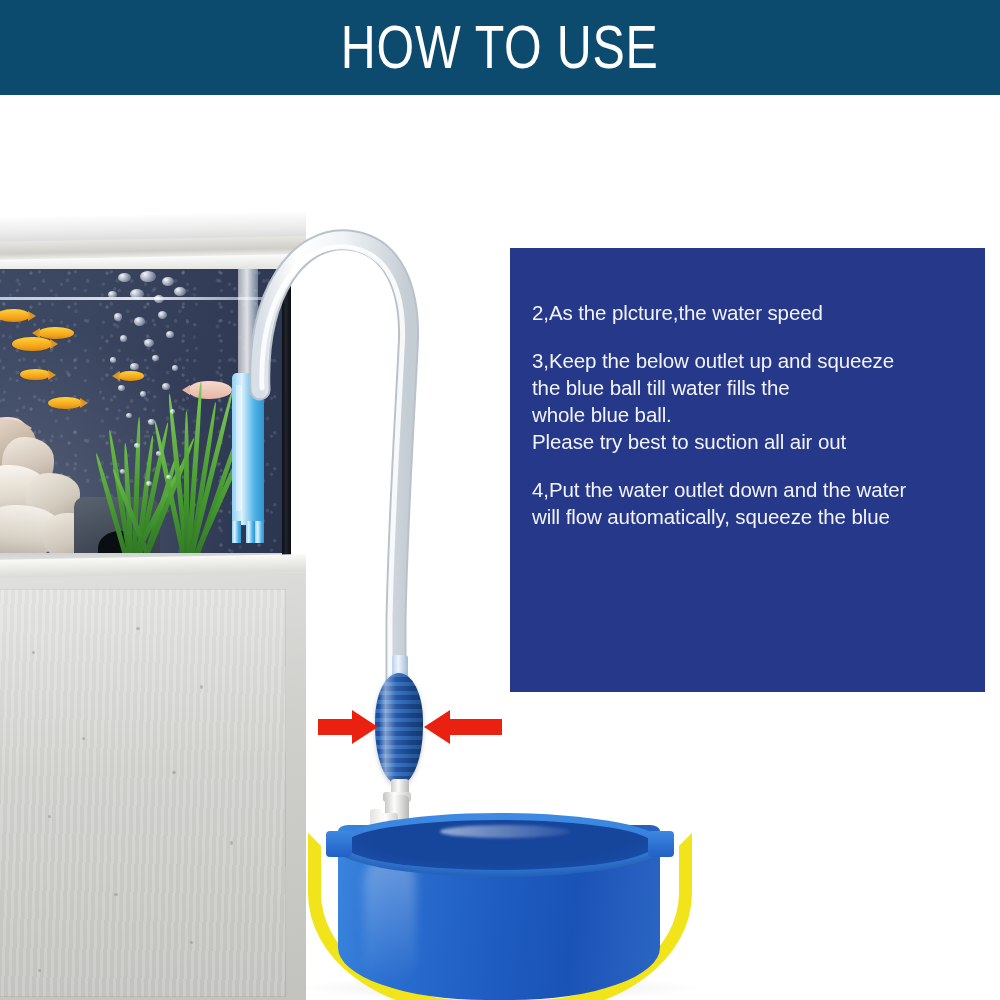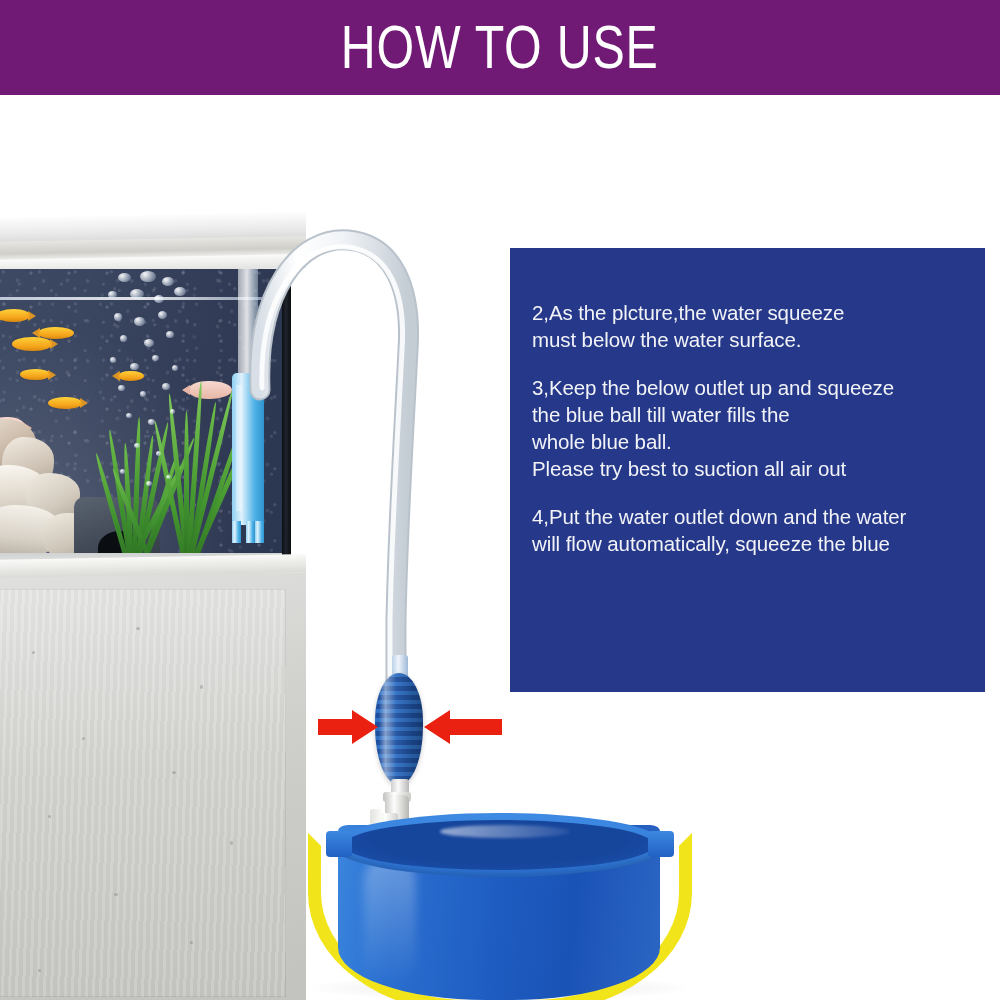--- a/index.html
+++ b/index.html
@@ -8,21 +8,21 @@
     background:#ffffff;
     font-family:"Liberation Sans", sans-serif;
     overflow:hidden;
     position:relative;
   }
   .page{position:relative;width:1000px;height:1000px;overflow:hidden;background:#fff;}
 
   
   .header{
     position:absolute;left:0;top:0;width:1000px;height:95px;
-    background:#701a75;
+    background:#0c4a6e;
     display:flex;align-items:center;justify-content:center;
   }
   .header-title{
     color:#ffffff;
     font-family:"Liberation Sans", sans-serif;
     font-size:62px;
     font-weight:400;
     letter-spacing:1px;
     transform:scaleX(0.78);
     transform-origin:center center;
@@ -457,22 +457,21 @@
       <div class="bucket-lug l"></div>
       <div class="bucket-lug r"></div>
     </div>
 
   </div>
 
   <div class="instructions">
 
     <div class="instr-gap"></div>
 
-    <div class="instr-line">2,As the plcture,the water squeeze</div>
-    <div class="instr-line">must below the water surface.</div>
+    <div class="instr-line">2,As the plcture,the water speed</div>
     <div class="instr-gap"></div>
 
     <div class="instr-line">3,Keep the below outlet up and squeeze</div>
     <div class="instr-line"> the blue ball till water fills the</div>
     <div class="instr-line"> whole blue ball.</div>
     <div class="instr-line">Please try best to suction all air out</div>
     <div class="instr-gap"></div>
 
     <div class="instr-line">4,Put the water outlet down and the water</div>
     <div class="instr-line"> will flow automatically, squeeze the blue</div>

